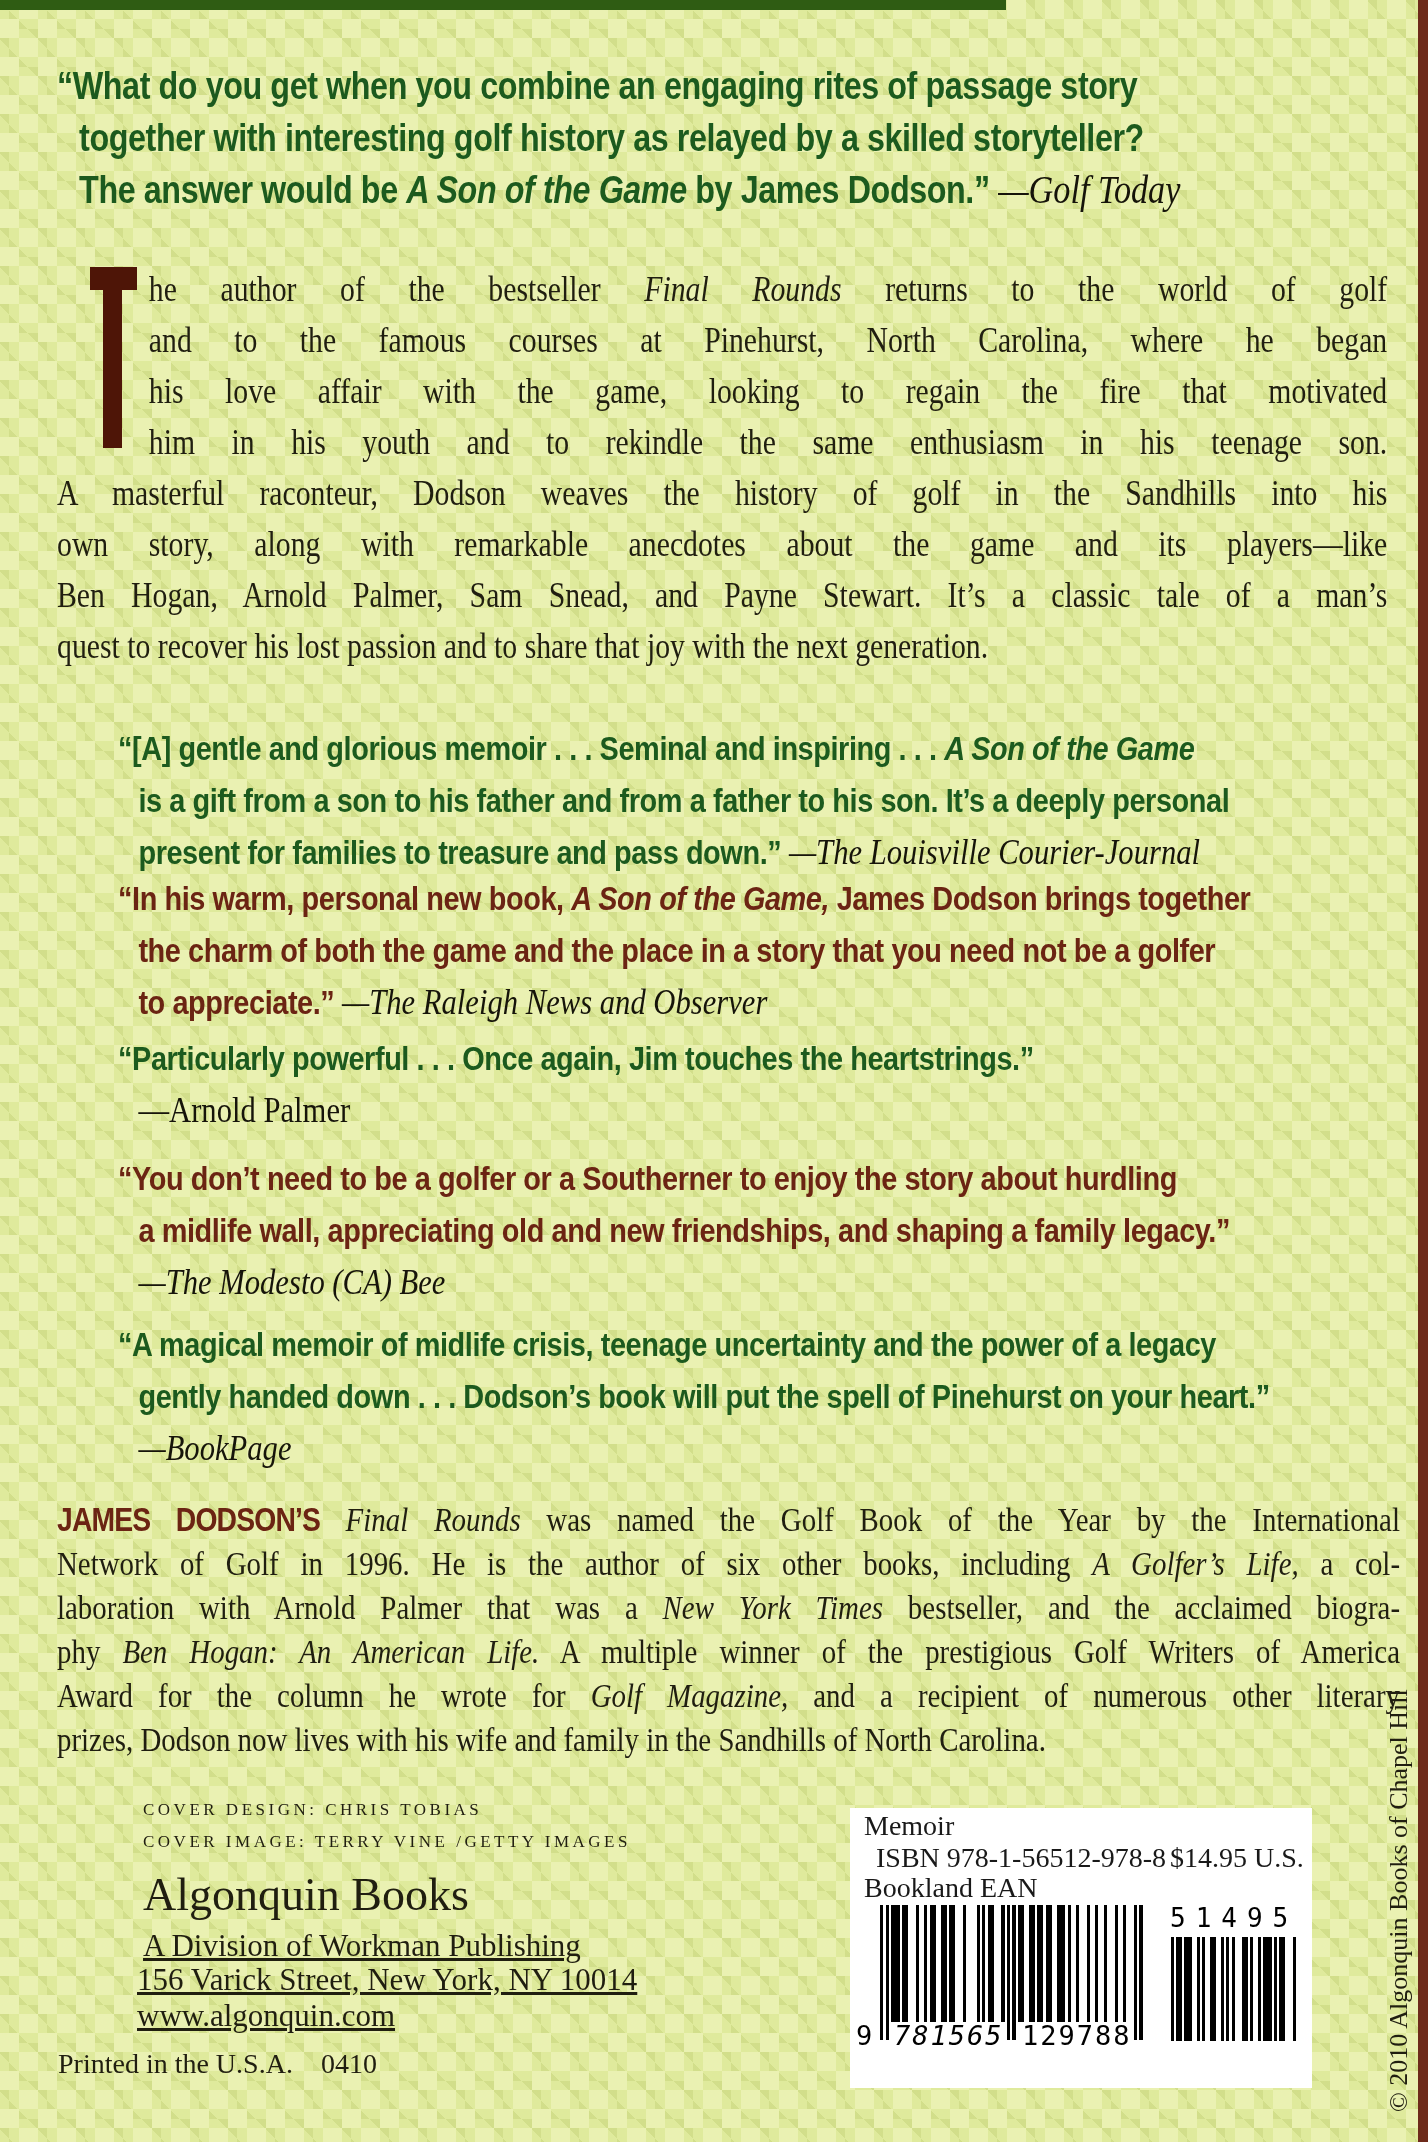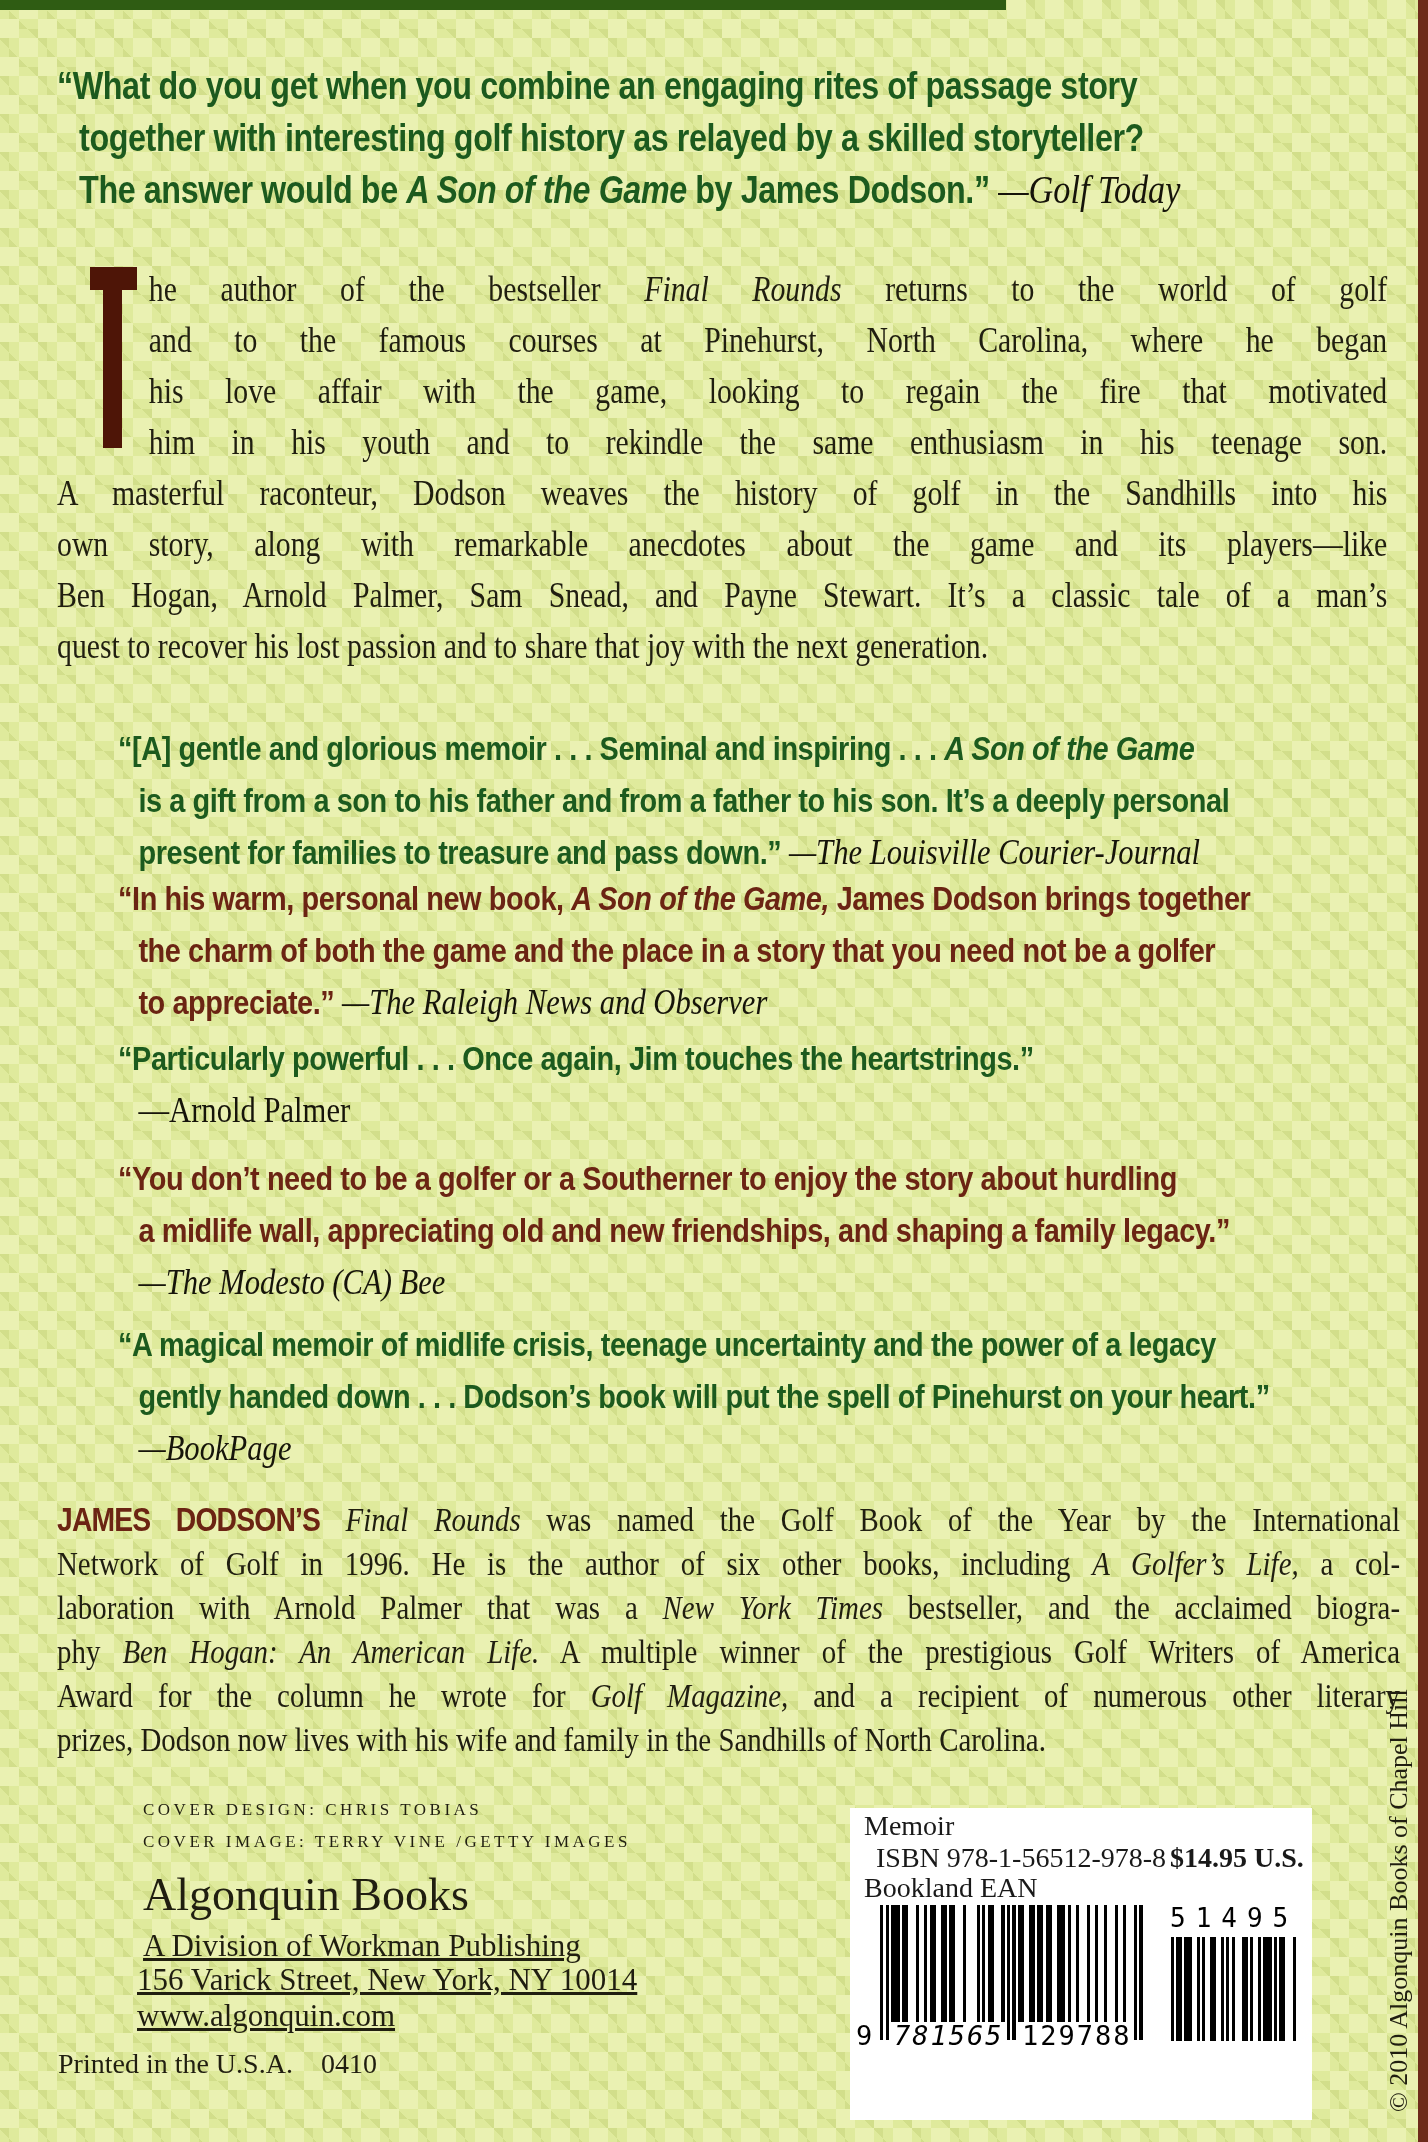--- a/index.html
+++ b/index.html
@@ -60,25 +60,25 @@
   
   .credit{left:143px;font-size:17px;letter-spacing:3.5px;color:var(--ink,#201e10);
     white-space:nowrap;}
   .c1{top:1800px;} .c2{top:1832px;}
   .pub-name{left:143px;top:1868px;font-size:46px;color:var(--ink,#201e10);}
   .pub-line{font-size:31px;color:var(--ink,#201e10);white-space:nowrap;text-decoration:underline;}
   .p1{left:143px;top:1928px;} .p2{left:137px;top:1962px;} .p3{left:137px;top:1998px;}
   .printed{left:58px;top:2048px;font-size:28px;color:var(--ink,#201e10);white-space:pre;}
 
   
-  .panel{left:850px;top:1808px;width:462px;height:312px;background:var(--panel,#ffffff);}
+  .panel{left:850px;top:1808px;width:462px;height:280px;background:var(--panel,#ffffff);}
   .panel .t{position:absolute;font-size:28px;color:#191919;white-space:nowrap;}
   .genre{left:14px;top:2px;}
   .isbn{left:26px;top:34px;}
-  .price{left:320px;top:34px;font-weight:bold;}
+  .price{left:320px;top:34px;}
   .eanlab{left:14px;top:64px;}
   .bars{position:absolute;}
   .main-bars{left:30px;top:97px;width:264px;height:135px;}
   .supp-bars{left:318px;top:129px;width:128px;height:104px;}
   .bar{position:absolute;top:0;background:#000;}
   .bdigits{position:absolute;top:212px;font-family:"DejaVu Sans Mono",monospace;
     font-size:27px;color:#000;letter-spacing:2px;white-space:nowrap;}
   .d9{left:6px;} .dg1{left:44px;font-style:italic;} .dg2{left:172px;text-align:right;}
   .sdigits{position:absolute;left:320px;top:95px;font-family:"DejaVu Sans Mono",monospace;
     font-size:26px;color:#000;letter-spacing:10px;white-space:nowrap;}

